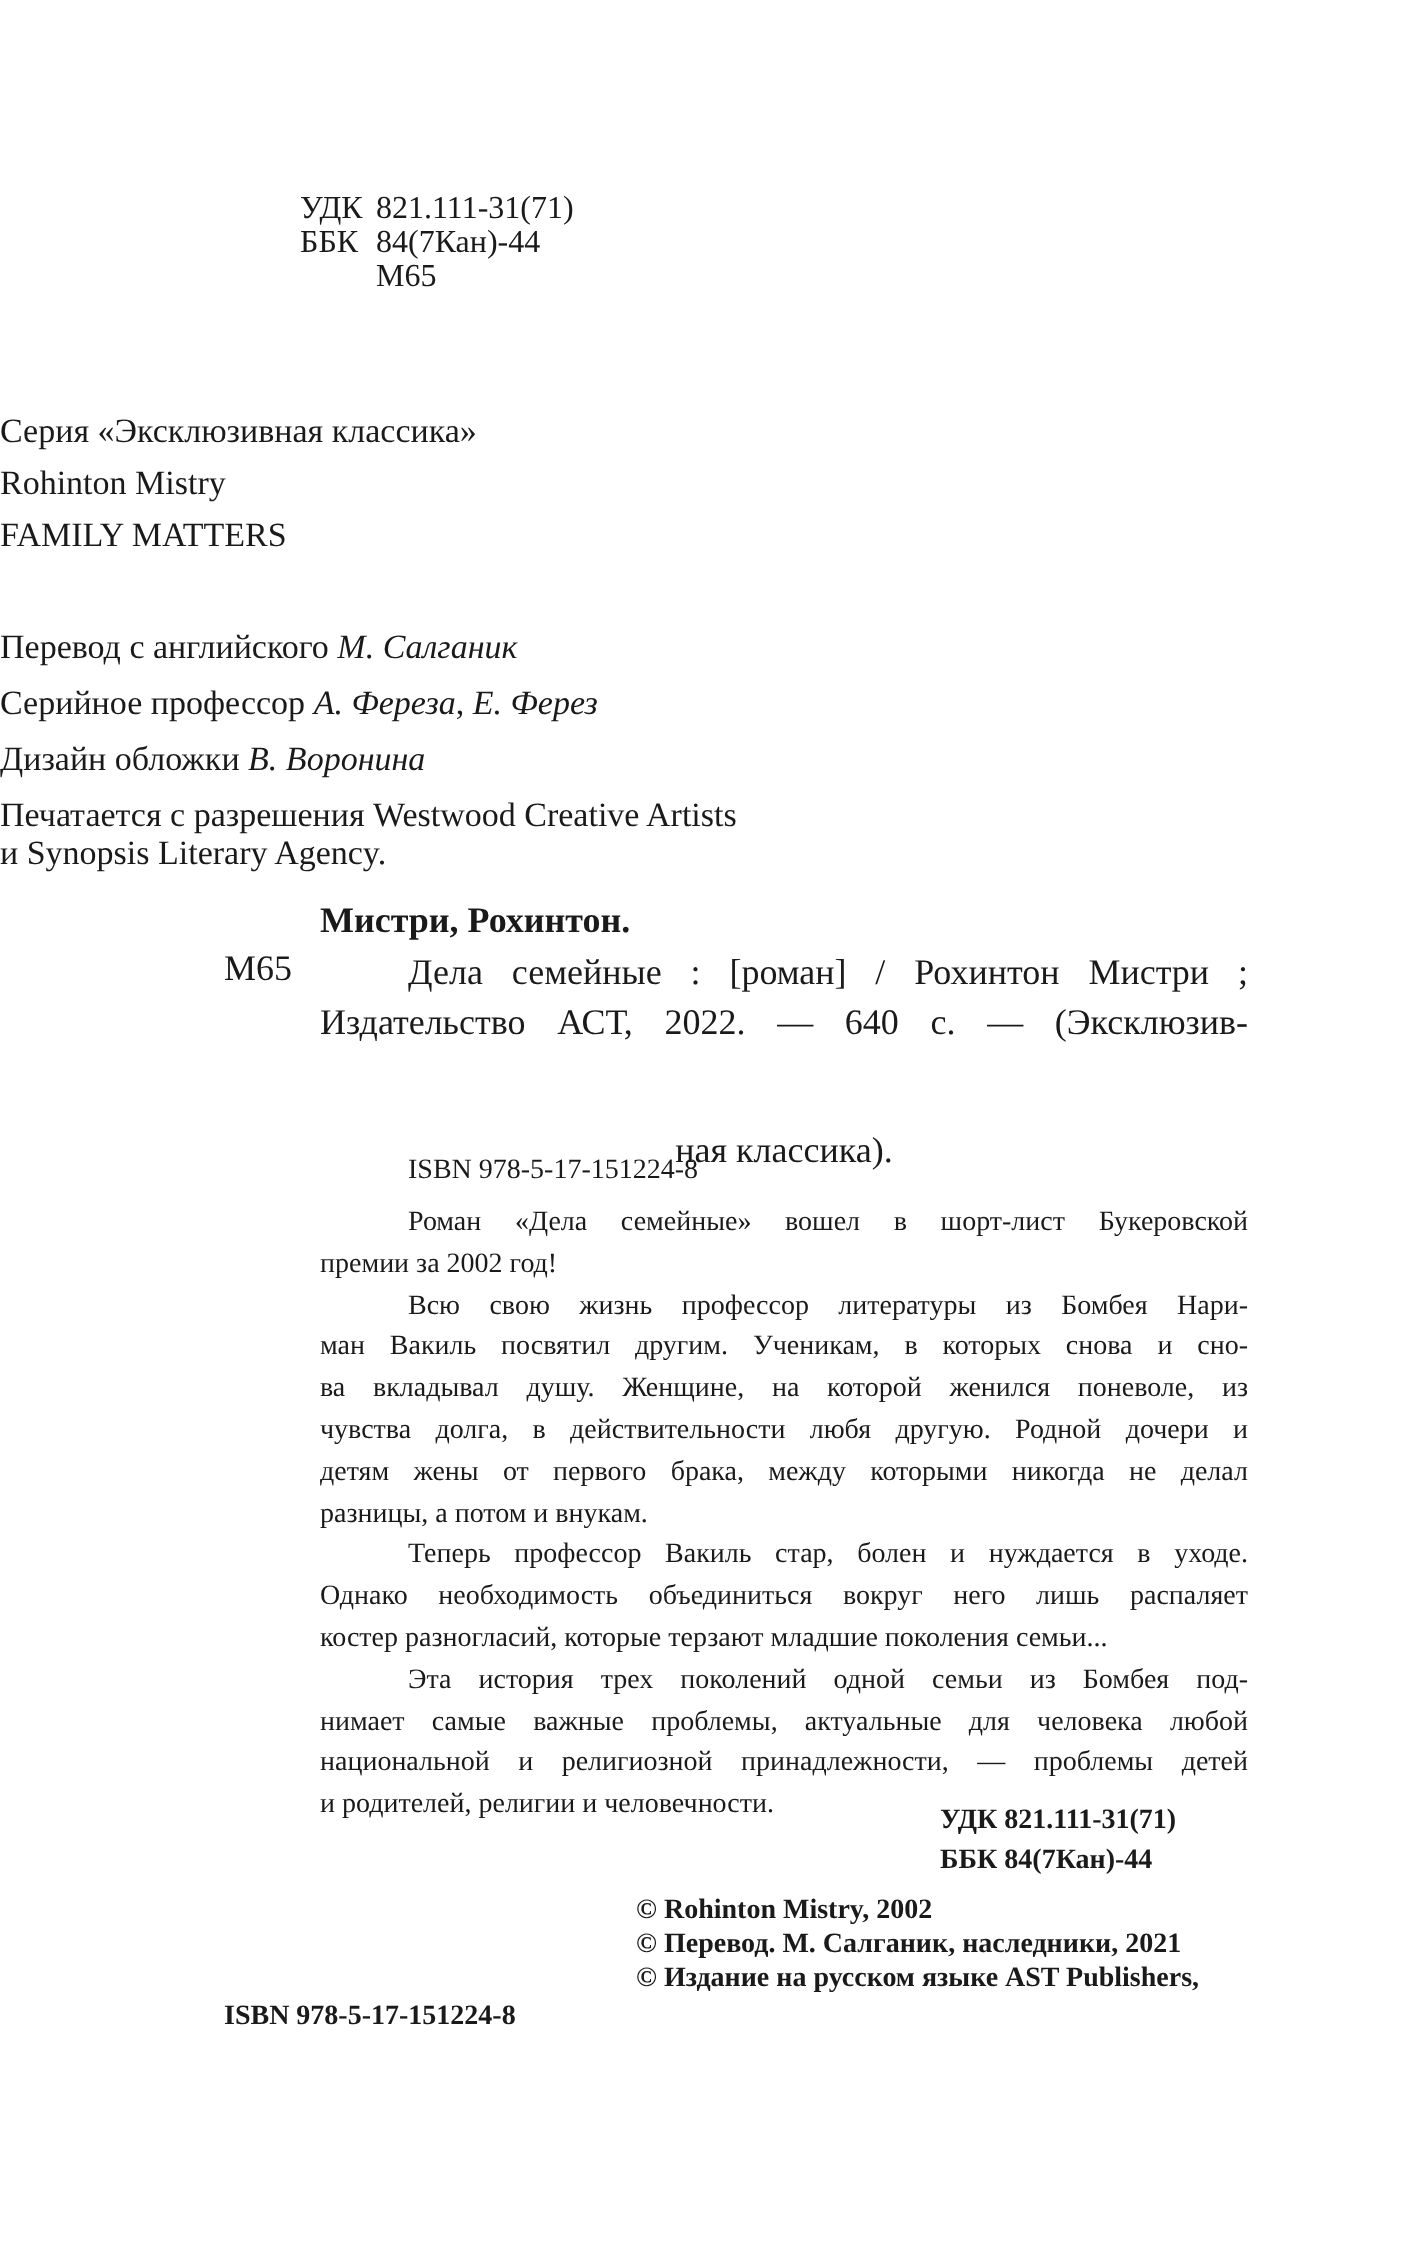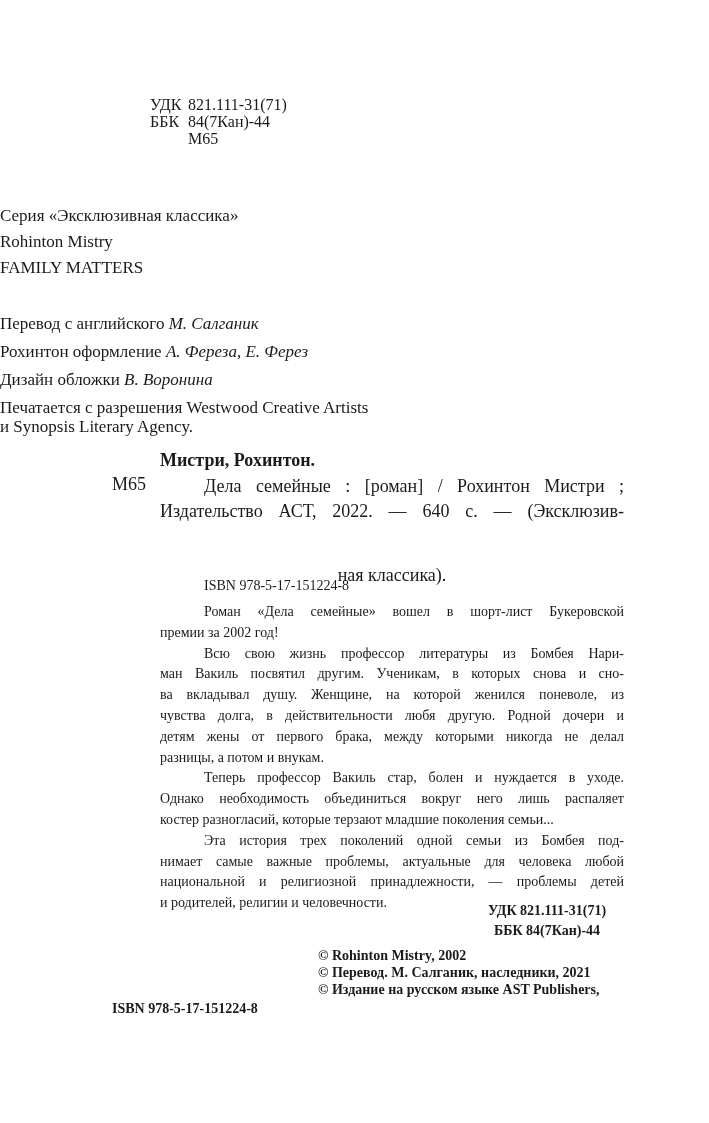--- a/index.html
+++ b/index.html
@@ -19,21 +19,21 @@
     .bib-body { left:160px; top:474px; width:464px; font-size:18px; line-height:25px; }
     .bib-body .indent { text-indent:44px; text-align:justify; text-align-last:justify; }
     .bib-body .last { text-align:center;margin-top:39px; }
     .bib-body .j { text-align:justify; text-align-last:justify; }
     .isbn-inner { left:204px; top:578px; font-size:14px; }
     .annot { left:160px; top:602px; width:464px; font-size:14px; line-height:20.8px; }
     .annot p { margin:0; }
     .annot .line { display:block; text-align:justify; text-align-last:justify; }
     .annot .first { text-indent:44px; }
     .annot .end { text-align:center; text-align-last:left; }
-    .udk-right { left:470px; top:901px; width:154px; text-align:center; font-weight:bold;
+    .udk-right { left:470px; top:901px; width:154px; text-align:left; font-weight:bold;
       font-size:14px; line-height:20px; }
     .copyright { left:318px; top:947px; font-weight:bold; font-size:14px; line-height:17px; }
     .copyright .cont { padding-left:24px; }
     .isbn-bottom { left:112px; top:1001px; font-weight:bold; font-size:14px; }
   </style>
 </head>
 <body>
 
 <div class="abs codes">
   <div class="row">
@@ -51,21 +51,21 @@
 </div>
 
 <div class="abs center-block series">
   <div>Серия «Эксклюзивная классика»</div>
   <div>Rohinton Mistry</div>
   <div>FAMILY MATTERS</div>
 </div>
 
 <div class="abs center-block credits">
   <div><span>Перевод с английского</span> <i>М. Салганик</i></div>
-  <div><span>Рохинтон оформление</span> <i>А. Фереза</i><span>, </span><i>Е. Ферез</i></div>
+  <div><span>Серийное профессор</span> <i>А. Фереза</i><span>, </span><i>Е. Ферез</i></div>
   <div><span>Дизайн обложки</span> <i>В. Воронина</i></div>
   <div class="perm">
     <div>Печатается с разрешения Westwood Creative Artists</div>
     <div>и Synopsis Literary Agency.</div>
   </div>
 </div>
 
 <div class="abs bib-author">Мистри, Рохинтон.</div>
 <div class="abs bib-code">М65</div>
 <div class="abs bib-body">

